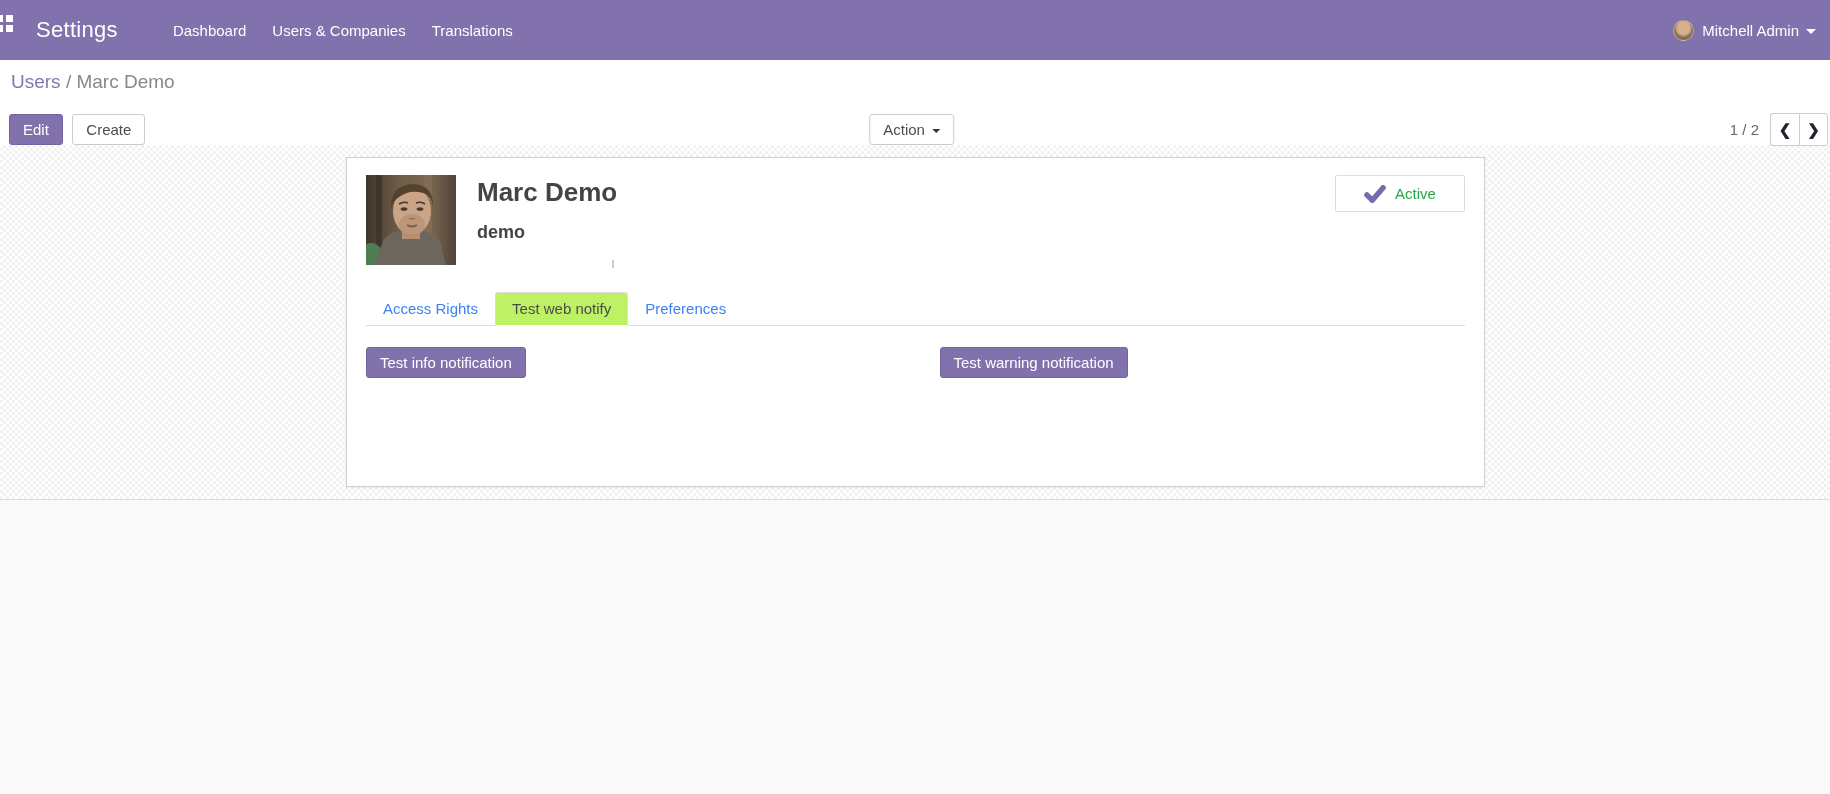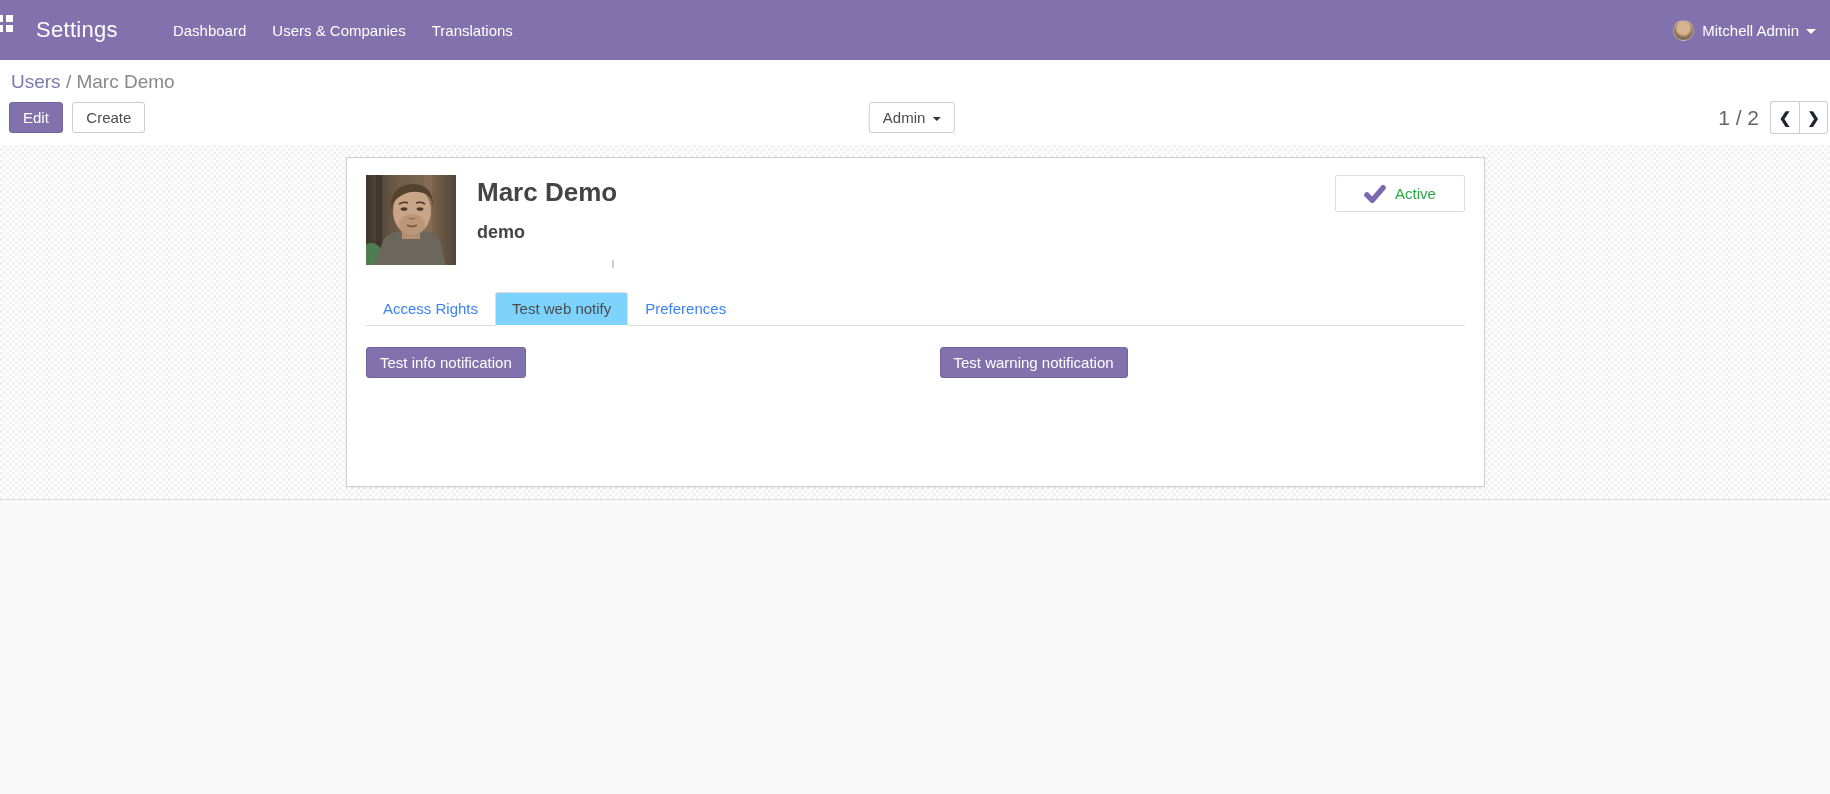--- a/index.html
+++ b/index.html
@@ -28,37 +28,37 @@
   .nav-user { font-size: 15px; margin-right: 7px; text-align: right; }
   .caret-down {
     width: 0; height: 0; border-left: 5px solid transparent;
     border-right: 5px solid transparent; border-top: 5px solid #fff; margin-top: 2px;
   }
 
   
   .control-panel { background: #fff; height: 85px; position: relative; }
   .breadcrumb { font-size: 19px; padding: 11px 0 0 11px; color: #888; }
   .breadcrumb .bc-link { color: #7C7BAD; text-decoration: none; cursor: pointer; }
-  .cp-buttons { position: relative; height: 32px; margin-top: 9px; }
+  .cp-buttons { position: relative; height: 32px; margin-top: 21px; }
   .btn {
     display: inline-flex; align-items: center; justify-content: center;
     font-size: 15px; font-family: "Liberation Sans", sans-serif;
     height: 31px; padding: 0 13px; border-radius: 3px; cursor: pointer; border: 1px solid transparent;
   }
   .btn-primary { background: #8171AD; border-color: #74639f; color: #fff; }
   .btn-default { background: #fff; border-color: #ccc; color: #4c4c4c; }
   .btn-edit { margin-left: 9px; }
   .btn-create { margin-left: 5px; }
   .btn-action { position: absolute; left: 50%; transform: translateX(-54%); top: 0; }
   .btn-action .action-caret {
     width: 0; height: 0; border-left: 4px solid transparent; border-right: 4px solid transparent;
     border-top: 4px solid #333; margin-left: 7px; margin-top: 2px;
   }
   .pager { position: absolute; right: 2px; top: -1px; display: flex; align-items: center; }
-  .pager-count { font-size: 21px; color: #666; margin-right: 11px; }
+  .pager-count { font-size: 15px; color: #666; margin-right: 11px; }
   .pager-group { display: flex; }
   .pager-btn {
     width: 29px; height: 33px; background: #fff; border: 1px solid #ccc;
     display: flex; align-items: center; justify-content: center;
     font-size: 15px; font-weight: bold; color: #1f2430; cursor: pointer;
   }
   .pager-prev { border-radius: 3px 0 0 3px; border-right-width: 0; }
   .pager-next { border-radius: 0 3px 3px 0; }
 
   
@@ -89,21 +89,21 @@
   .status-label { font-size: 15px; color: #28a745; }
   .field-tick { position: absolute; left: 265px; top: 102px; width: 2px; height: 8px; background: #ccc; }
 
   
   .tab-bar { display: flex; margin-top: 27px; border-bottom: 1px solid #ddd; }
   .tab {
     font-size: 15px; padding: 7px 16px 8px; cursor: pointer; color: #3b82f6;
     border: 1px solid transparent; margin-bottom: -1px; white-space: nowrap;
   }
   .tab.active {
-    color: #4c4c4c; background: #7dd3fc; border-color: #ddd; border-bottom-color: #fff;
+    color: #4c4c4c; background: #bef264; border-color: #ddd; border-bottom-color: #fff;
     border-radius: 3px 3px 0 0;
   }
   .tab-content { padding-top: 21px; display: grid; grid-template-columns: 1fr 1fr; justify-items: start; gap: 48px; }
 
   
   .bottom-area { height: 309px; background: #f9f9f9; border-top: 1px solid #ddd; }
 </style>
 </head>
 <body>
 
@@ -130,21 +130,21 @@
 <div class="control-panel">
   <div class="breadcrumb">
     <span class="bc-link">Users</span>
     <span> / </span>
     <span>Marc Demo</span>
   </div>
   <div class="cp-buttons">
     <button class="btn btn-primary btn-edit">Edit</button>
     <button class="btn btn-default btn-create">Create</button>
     <button class="btn btn-default btn-action">
-      <span>Admin</span>
+      <span>Action</span>
       <span class="action-caret"></span>
     </button>
     <div class="pager">
       <span class="pager-count">1 / 2</span>
       <div class="pager-group">
         <div class="pager-btn pager-prev">❮</div>
         <div class="pager-btn pager-next">❯</div>
       </div>
     </div>
   </div>

